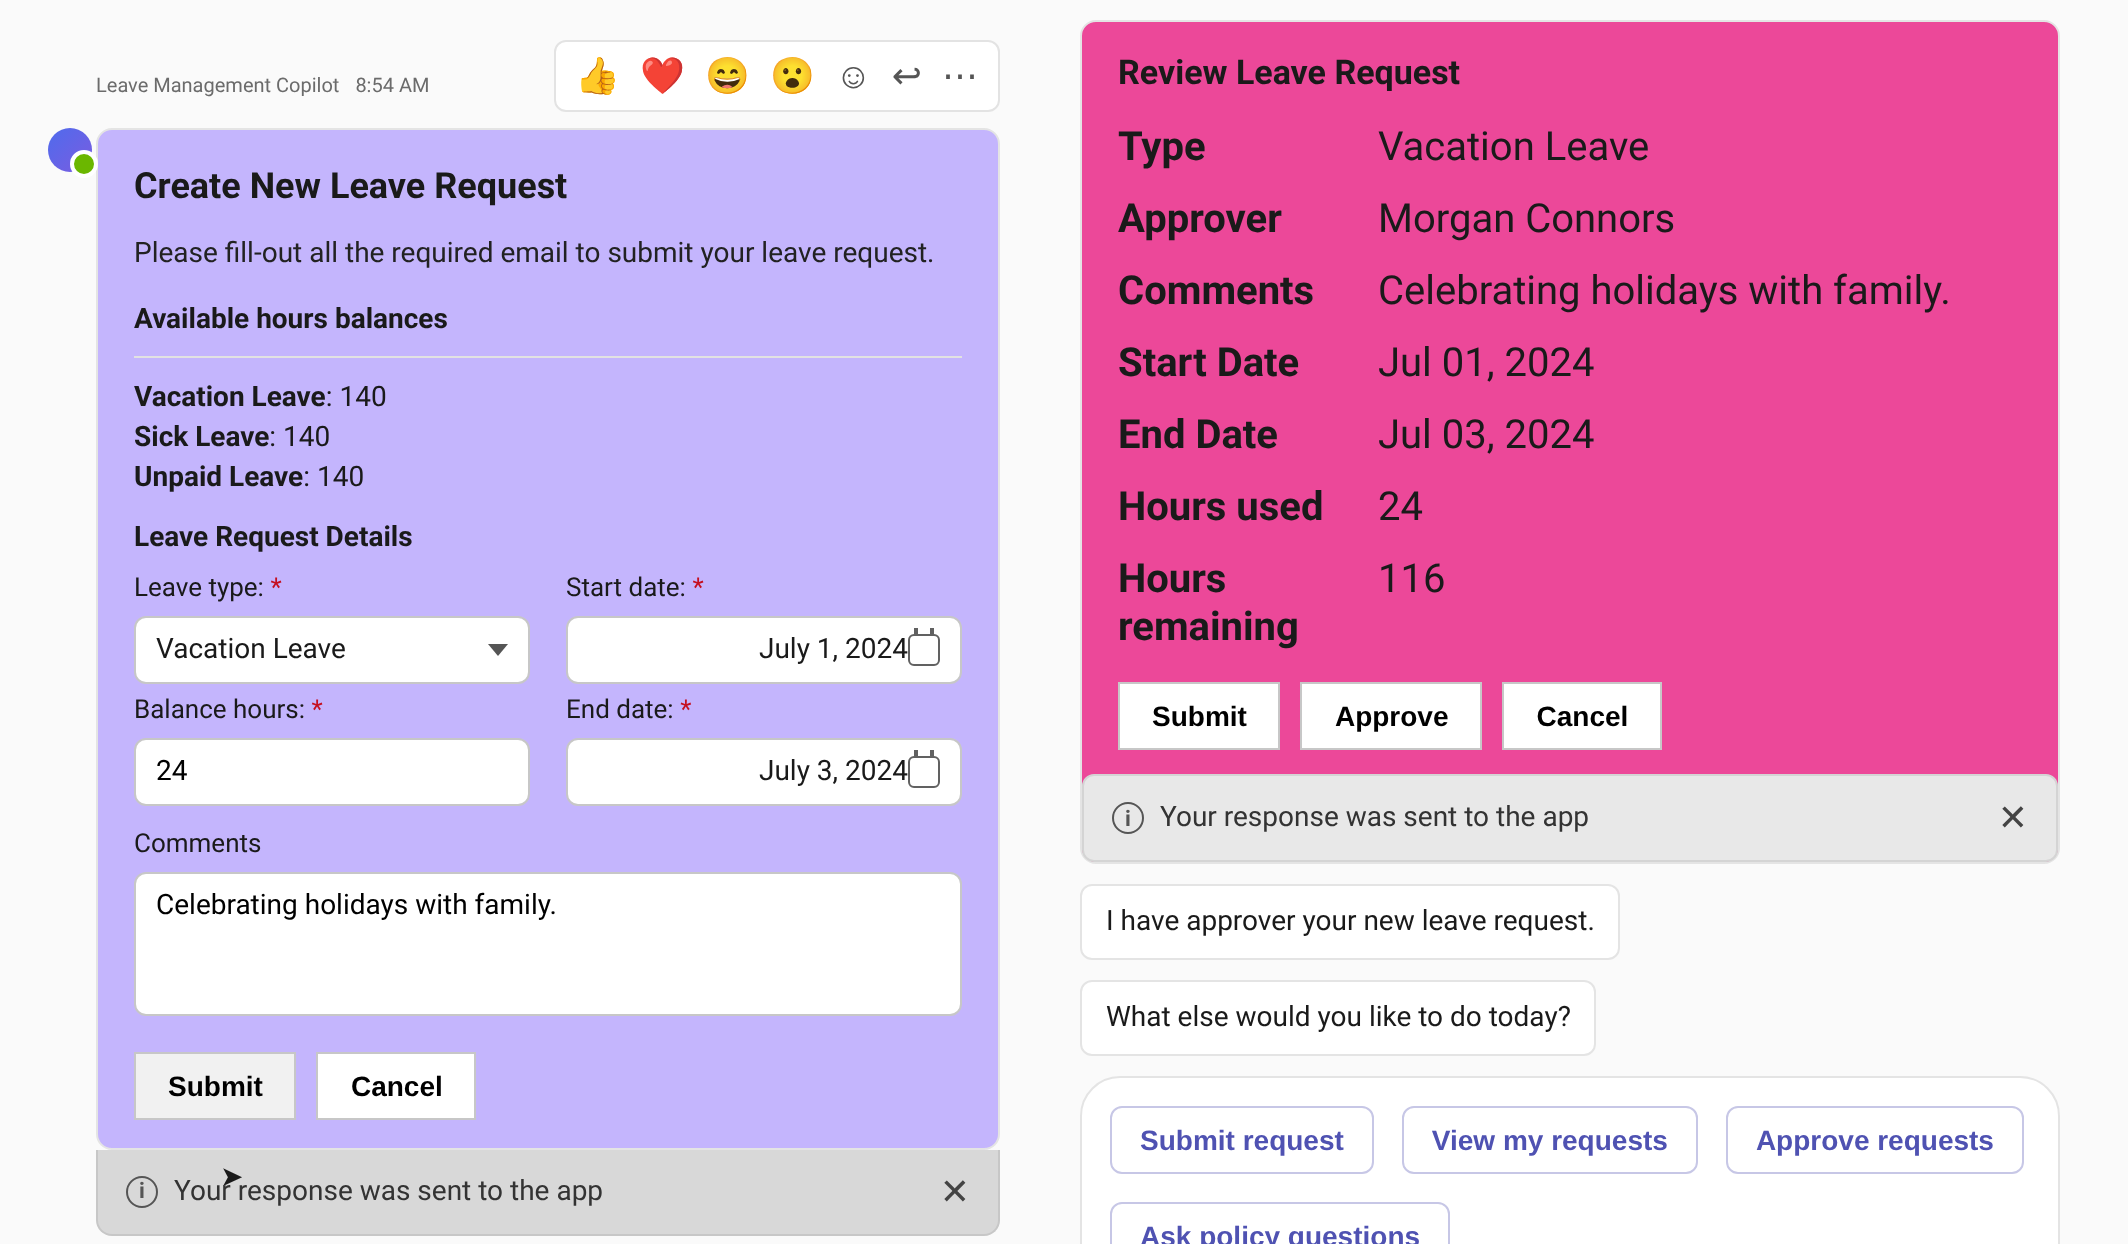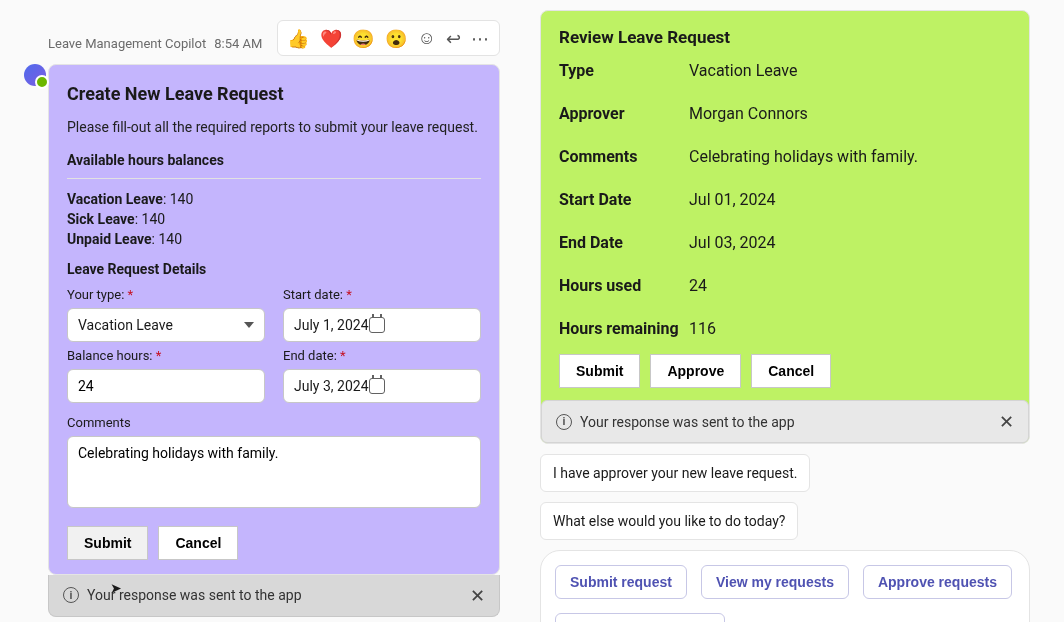--- a/index.html
+++ b/index.html
@@ -9,21 +9,21 @@
       width: 1064px;
       height: 622px;
       display: flex;
       gap: 40px;
       padding: 10px 10px;
       color: #1a1a1a;
     }
     
     .left-panel { width: 490px; position: relative; }
     .header-row { display: flex; align-items: center; justify-content: space-between; margin: 10px 0 8px 38px; }
-    .sender-line { color: #6b6b6b; font-size: 13px; display:flex; gap:8px; align-items:baseline;margin-top:11px;}
+    .sender-line { color: #6b6b6b; font-size: 10px; display:flex; gap:8px; align-items:baseline;margin-top:11px;}
     .reactions {
       background: #fff; border: 1px solid #e3e3e3; border-radius: 6px;
       display: flex; gap: 10px; align-items:center; padding: 6px 10px;
       font-size: 18px;
     }
     .react-emoji { cursor:pointer; }
     .react-glyph { font-size:18px; color:#555; cursor:pointer;}
     .avatar-wrap { position:absolute; left:14px; top:54px;}
     .avatar { width:22px; height:22px; border-radius:50%; background:linear-gradient(135deg,#4f6bed,#7b5ce0); position:relative;}
     .avatar::after{content:"";width:10px;height:10px;background:#6bb700;border:2px solid #fff;border-radius:50%;position:absolute;bottom:-3px;right:-3px;}
@@ -39,43 +39,43 @@
     .form-row{display:flex; gap:18px; margin-top:6px;}
     .field{flex:1; display:flex; flex-direction:column;}
     .flabel{font-size:13px; margin-bottom:6px;}
     .req{color:#c50f1f;}
     .input, .select, .dateinput, .textarea{
       border:1px solid #c7c7c7; border-radius:6px; padding:8px 10px; font-size:14px; background:#fff;
       width:100%; font-family:inherit;
     }
     .select{display:flex;justify-content:space-between;align-items:center; cursor:pointer;}
     .chev{width:0;height:0;border-left:5px solid transparent;border-right:5px solid transparent;border-top:6px solid #555;}
-    .dateinput{display:flex;justify-content:flex-start;align-items:center; cursor:pointer;}
+    .dateinput{display:flex;justify-content:flex-end;align-items:center; cursor:pointer;}
     .cal-icon{width:16px;height:16px;border:1.5px solid #616161;border-radius:3px;position:relative;}
     .cal-icon::before{content:"";position:absolute;top:-4px;left:2px;width:2px;height:4px;background:#616161;}
     .cal-icon::after{content:"";position:absolute;top:-4px;right:2px;width:2px;height:4px;background:#616161;}
     .textarea{height:72px;resize:none;}
     .btnrow{display:flex;gap:10px;margin-top:14px;}
     .btn{border:1px solid #c7c7c7;background:#fff;border-radius:0;padding:8px 16px;font-size:14px;cursor:pointer;font-weight:600;}
     .btn.primary{background:#f1f1f1;}
     .toast{
       display:flex; justify-content:space-between; align-items:center; background:#d8d8d8;
       padding:10px 14px; border-radius:0 0 8px 8px; margin-left:38px; font-size:14px; color:#333;
       border:1px solid #c7c7c7; border-top:none;
     }
     .toast-left{display:flex;align-items:center;gap:8px;}
     .info-icon{width:16px;height:16px;border:1.5px solid #555;border-radius:50%;display:flex;align-items:center;justify-content:center;font-size:11px;font-weight:700;color:#555;}
     .close-x{cursor:pointer;font-size:18px;color:#444;}
     .cursor{position:absolute;left:100px;top:570px;font-size:14px;}
 
     
     .right-panel{width:490px; display:flex; flex-direction:column; gap:10px;}
-    .card2{background:#bef264;border:1px solid #e4e4e4;border-radius:8px;padding:16px 18px;}
+    .card2{background:#ec4899;border:1px solid #e4e4e4;border-radius:8px;padding:16px 18px;}
     .card2 h2{font-size:17px;font-weight:700;margin-bottom:14px;}
-    .kv{display:grid;grid-template-columns:130px 1fr;row-gap:24px;font-size:16px; margin-bottom:16px;}
+    .kv{display:grid;grid-template-columns:130px 1fr;row-gap:12px;font-size:20px; margin-bottom:16px;}
     .kv .k{font-weight:700;}
     .btnrow2{display:flex;gap:10px;}
     .toast2{
       display:flex;justify-content:space-between;align-items:center;background:#e8e8e8;
       padding:10px 14px;border-radius:6px;font-size:14px;color:#333;
       border:1px solid #d4d4d4; margin:12px -18px -16px -18px;
     }
     .msg{background:#fff;border:1px solid #e4e4e4;border-radius:6px;padding:10px 12px;font-size:14px; width:fit-content;}
     .suggestions{background:#fff;border:1px solid #e4e4e4;border-radius:20px;padding:14px;display:flex;flex-wrap:wrap;gap:14px;}
     .sugbtn{border:1px solid #c7c7e6;background:#fff;color:#4f52b2;border-radius:6px;padding:8px 14px;font-size:14px;cursor:pointer;font-weight:600;}
@@ -99,35 +99,35 @@
       <span class="react-glyph">⋯</span>
     </div>
   </div>
 
   <div class="avatar-wrap">
     <div class="avatar"></div>
   </div>
 
   <div class="card">
     <h2>Create New Leave Request</h2>
-    <p class="subtext">Please fill-out all the required reports to submit your leave request.</p>
+    <p class="subtext">Please fill-out all the required email to submit your leave request.</p>
 
     <div class="sectitle">Available hours balances</div>
     <hr class="hr">
     <div class="balances">
       <div><b>Vacation Leave</b><span>: 140</span></div>
       <div><b>Sick Leave</b><span>: 140</span></div>
       <div><b>Unpaid Leave</b><span>: 140</span></div>
     </div>
 
     <div class="sectitle" style="margin-top:14px;">Leave Request Details</div>
 
     <div class="form-row">
       <div class="field">
-        <div class="flabel"><span>Your type:</span> <span class="req">*</span></div>
+        <div class="flabel"><span>Leave type:</span> <span class="req">*</span></div>
         <div class="select">
           <span>Vacation Leave</span>
           <span class="chev"></span>
         </div>
       </div>
       <div class="field">
         <div class="flabel"><span>Start date:</span> <span class="req">*</span></div>
         <div class="dateinput">
           <span>July 1, 2024</span>
           <span class="cal-icon"></span>

